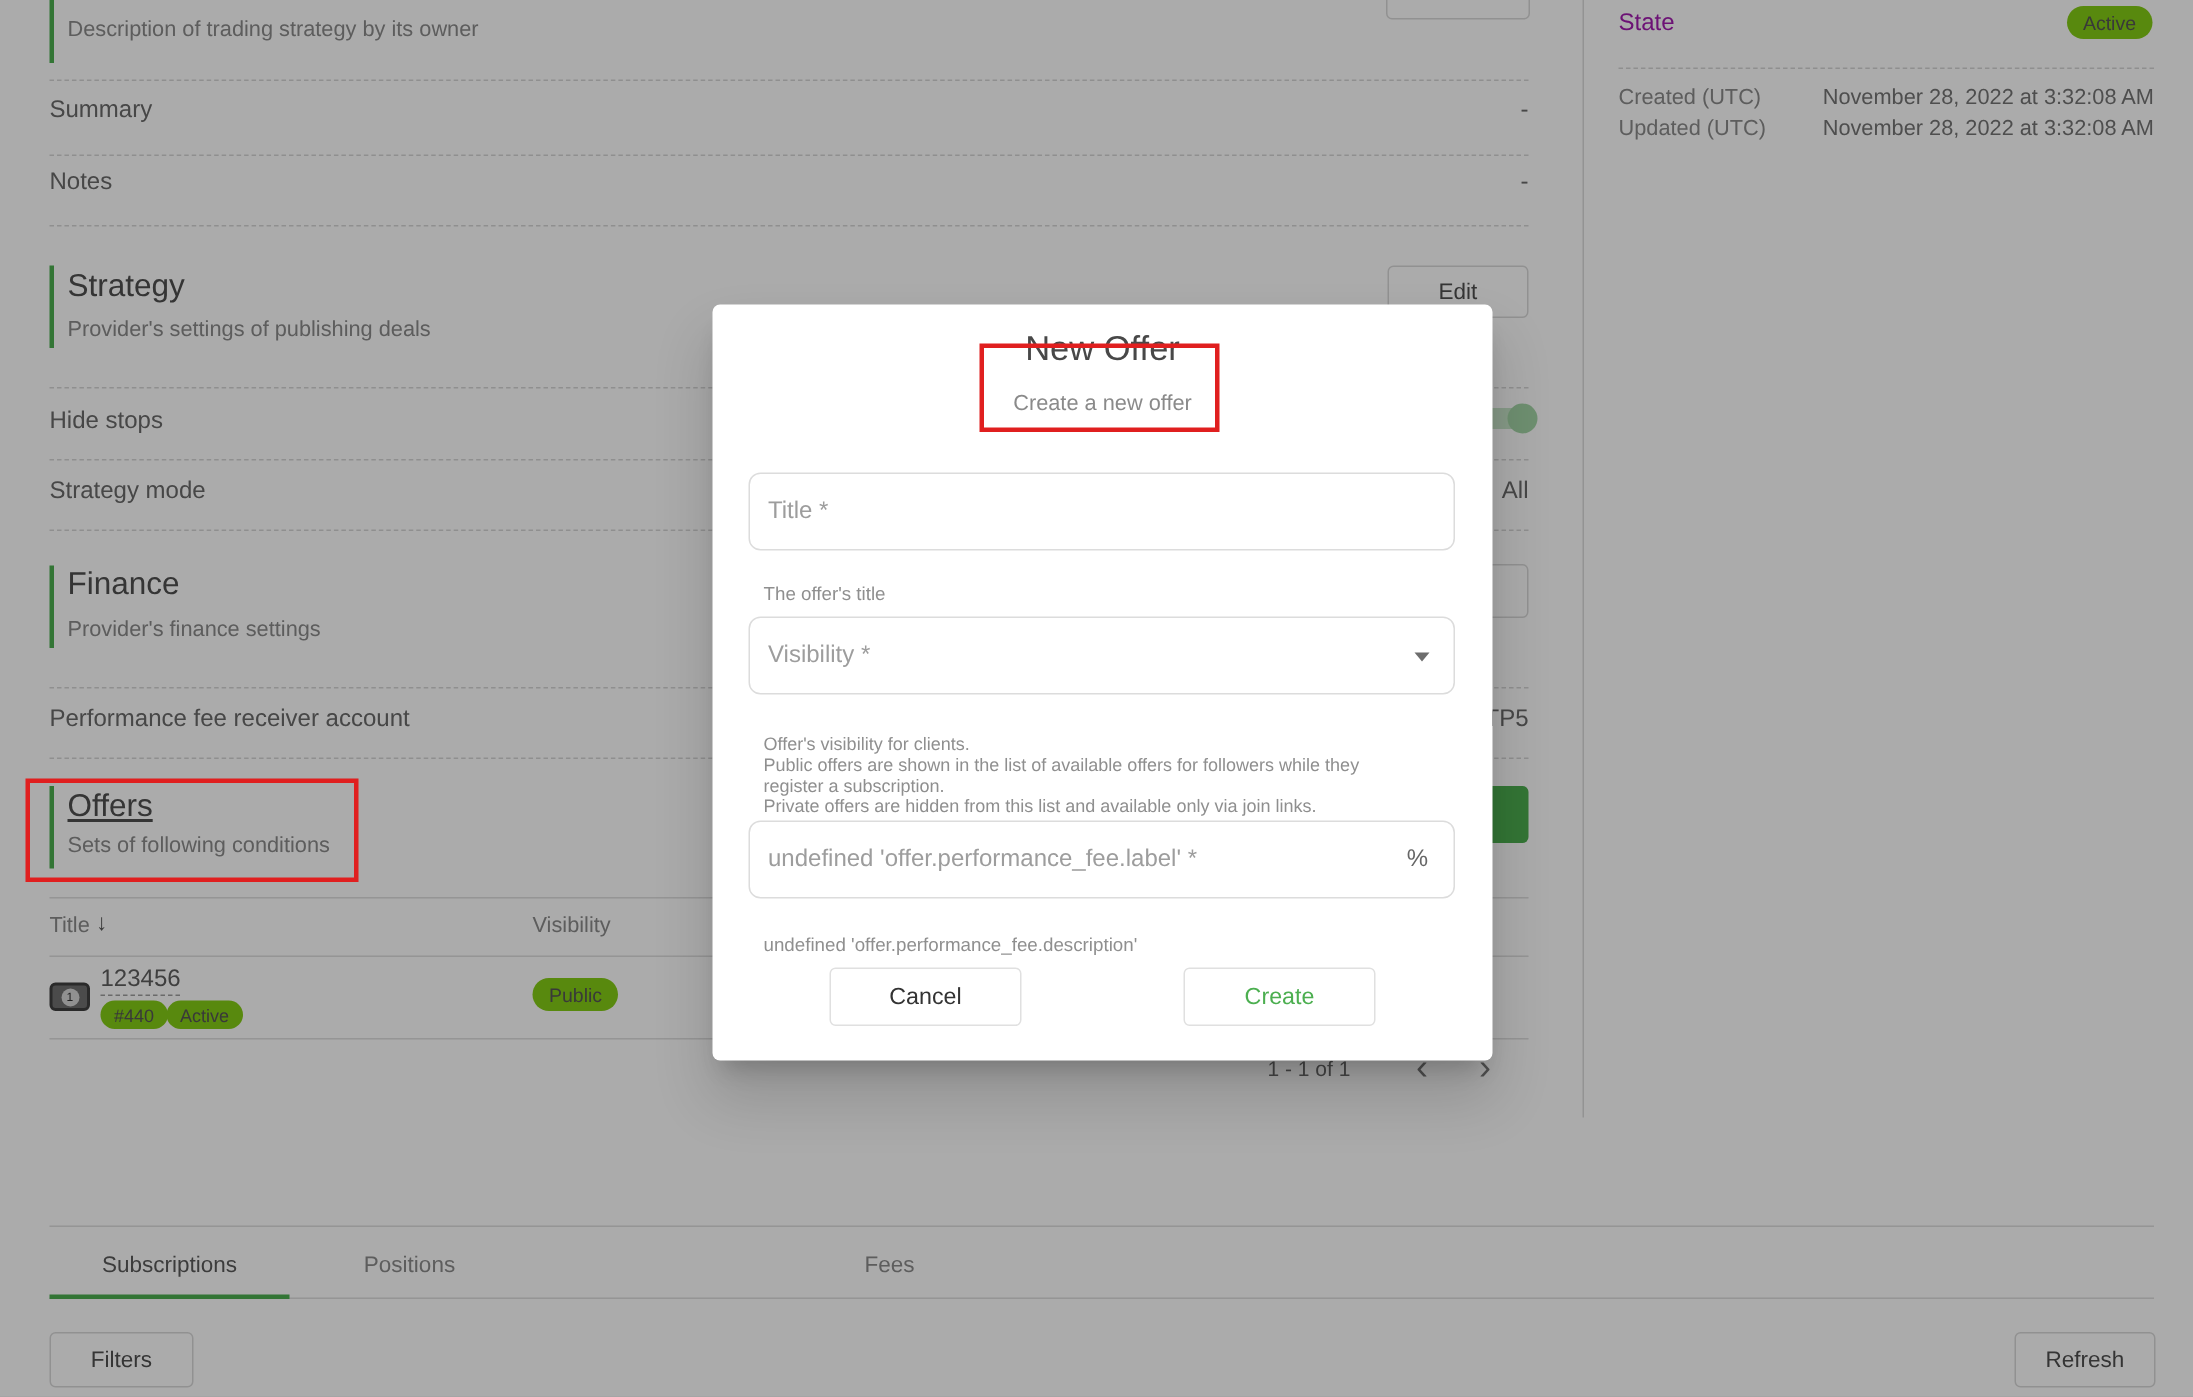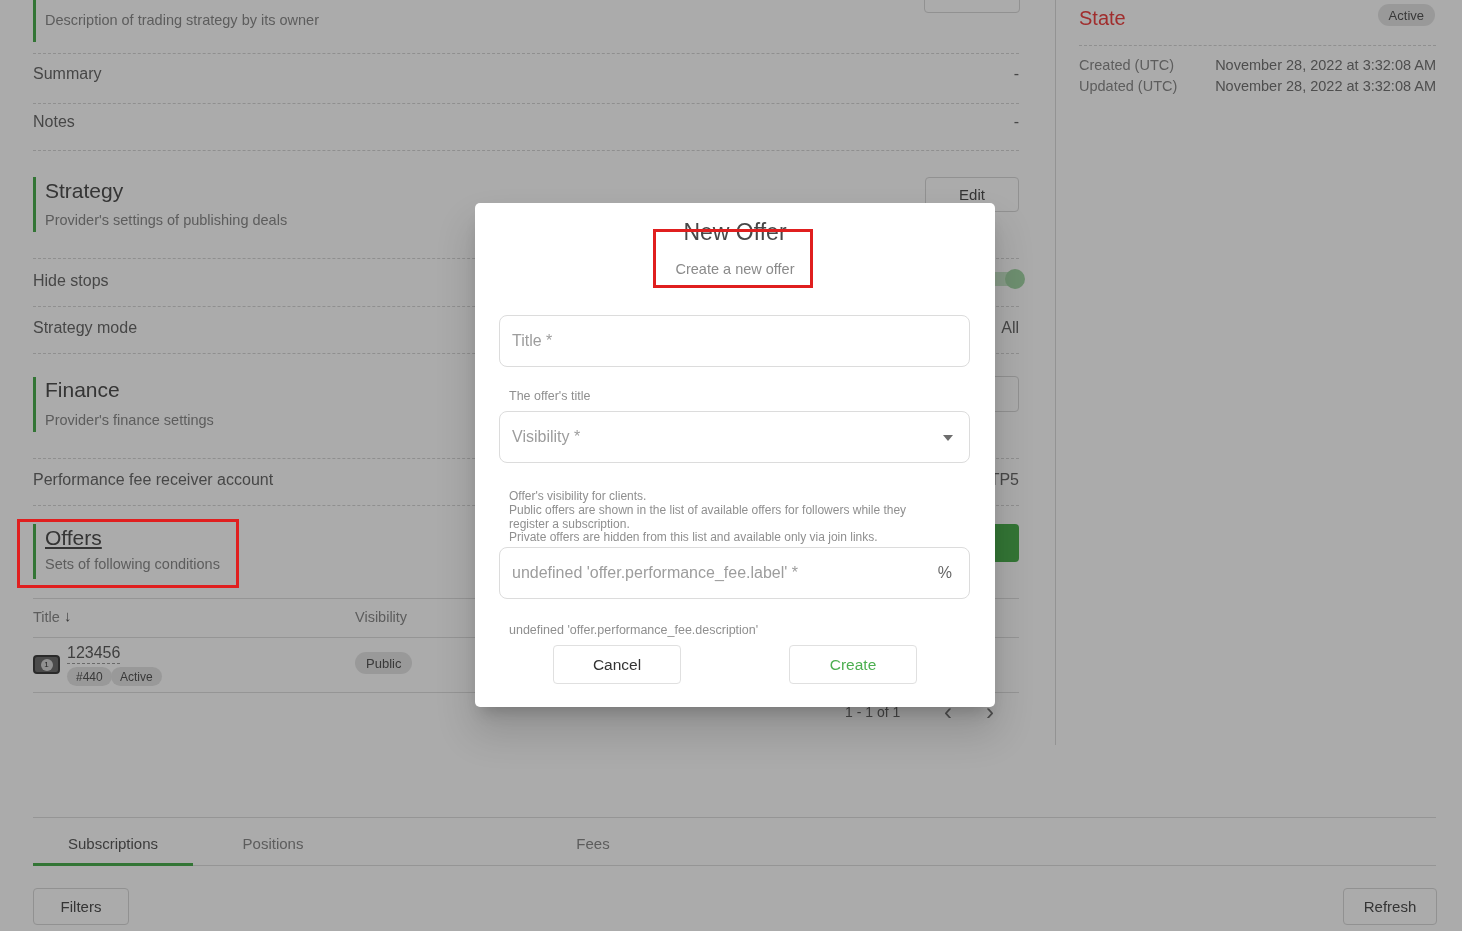--- a/index.html
+++ b/index.html
@@ -16,21 +16,21 @@
   .rowlabel{ font-size:16px; color:#6a6a6a; }
   .rowvalue{ font-size:16px; color:#6a6a6a; }
   .dashed{ border-top:1px dashed #d6d6d6; height:0; }
   .solid{ border-top:1px solid #dedede; height:0; }
   .btn{
     background:#fff; border:1px solid #d9d9d9; border-radius:4px;
     font-size:15px; color:#4f4f4f; display:flex; align-items:center; justify-content:center;
     font-family:"Liberation Sans", sans-serif; cursor:pointer;
   }
   .chip{
-    background:#e5e5e5; border-radius:10px; height:19px; padding:0 9px;
+    background:#84cc16; border-radius:10px; height:19px; padding:0 9px;
     display:inline-flex; align-items:center; font-size:12px; color:#555;
   }
   .chip.big{ height:22px; border-radius:11px; font-size:13px; padding:0 11px; }
   .vdivider{ width:1px; background:#dcdcdc; }
   
   .toggle-track{ width:34px; height:14px; border-radius:7px; background:#c8e6c9; }
   .toggle-thumb{ width:20px; height:20px; border-radius:50%; background:#a5d6a7; }
   
   .banknote{ width:27px; height:19px; border:2px solid #3f3f3f; background:#707070;
     border-radius:4px; display:flex; align-items:center; justify-content:center; }
@@ -125,21 +125,21 @@
   <div class="abs chip" style="left:67px; top:667px;">#440</div>
   <div class="abs chip" style="left:111px; top:667px;">Active</div>
   <div class="abs chip big" style="left:355px; top:652px;">Public</div>
   <div class="abs solid" style="left:33px; top:692px; width:986px;"></div>
 
   <div class="abs" style="left:845px; top:704px; font-size:14px; color:#6a6a6a;">1 - 1 of 1</div>
   <div class="abs chev" style="left:944px; top:702px;">‹</div>
   <div class="abs chev" style="left:986px; top:702px;">›</div>
 
   <div class="abs vdivider" style="left:1055px; top:0; height:745px;"></div>
-  <div class="abs" style="left:1079px; top:7px; font-size:20px; color:#ef4444;">State</div>
+  <div class="abs" style="left:1079px; top:7px; font-size:16px; color:#a21caf;">State</div>
   <div class="abs chip big" style="right:27px; top:4px;">Active</div>
   <div class="abs dashed" style="left:1079px; top:45px; width:357px;"></div>
   <div class="abs datelabel" style="left:1079px; top:57px;">Created (UTC)</div>
   <div class="abs datevalue" style="right:26px; top:57px;">November 28, 2022 at 3:32:08 AM</div>
   <div class="abs datelabel" style="left:1079px; top:78px;">Updated (UTC)</div>
   <div class="abs datevalue" style="right:26px; top:78px;">November 28, 2022 at 3:32:08 AM</div>
 
   <div class="abs solid" style="left:33px; top:817px; width:1403px;"></div>
   <div class="abs tab active" style="left:33px; top:826px;">Subscriptions</div>
   <div class="abs tab" style="left:193px; top:826px;">Positions</div>

